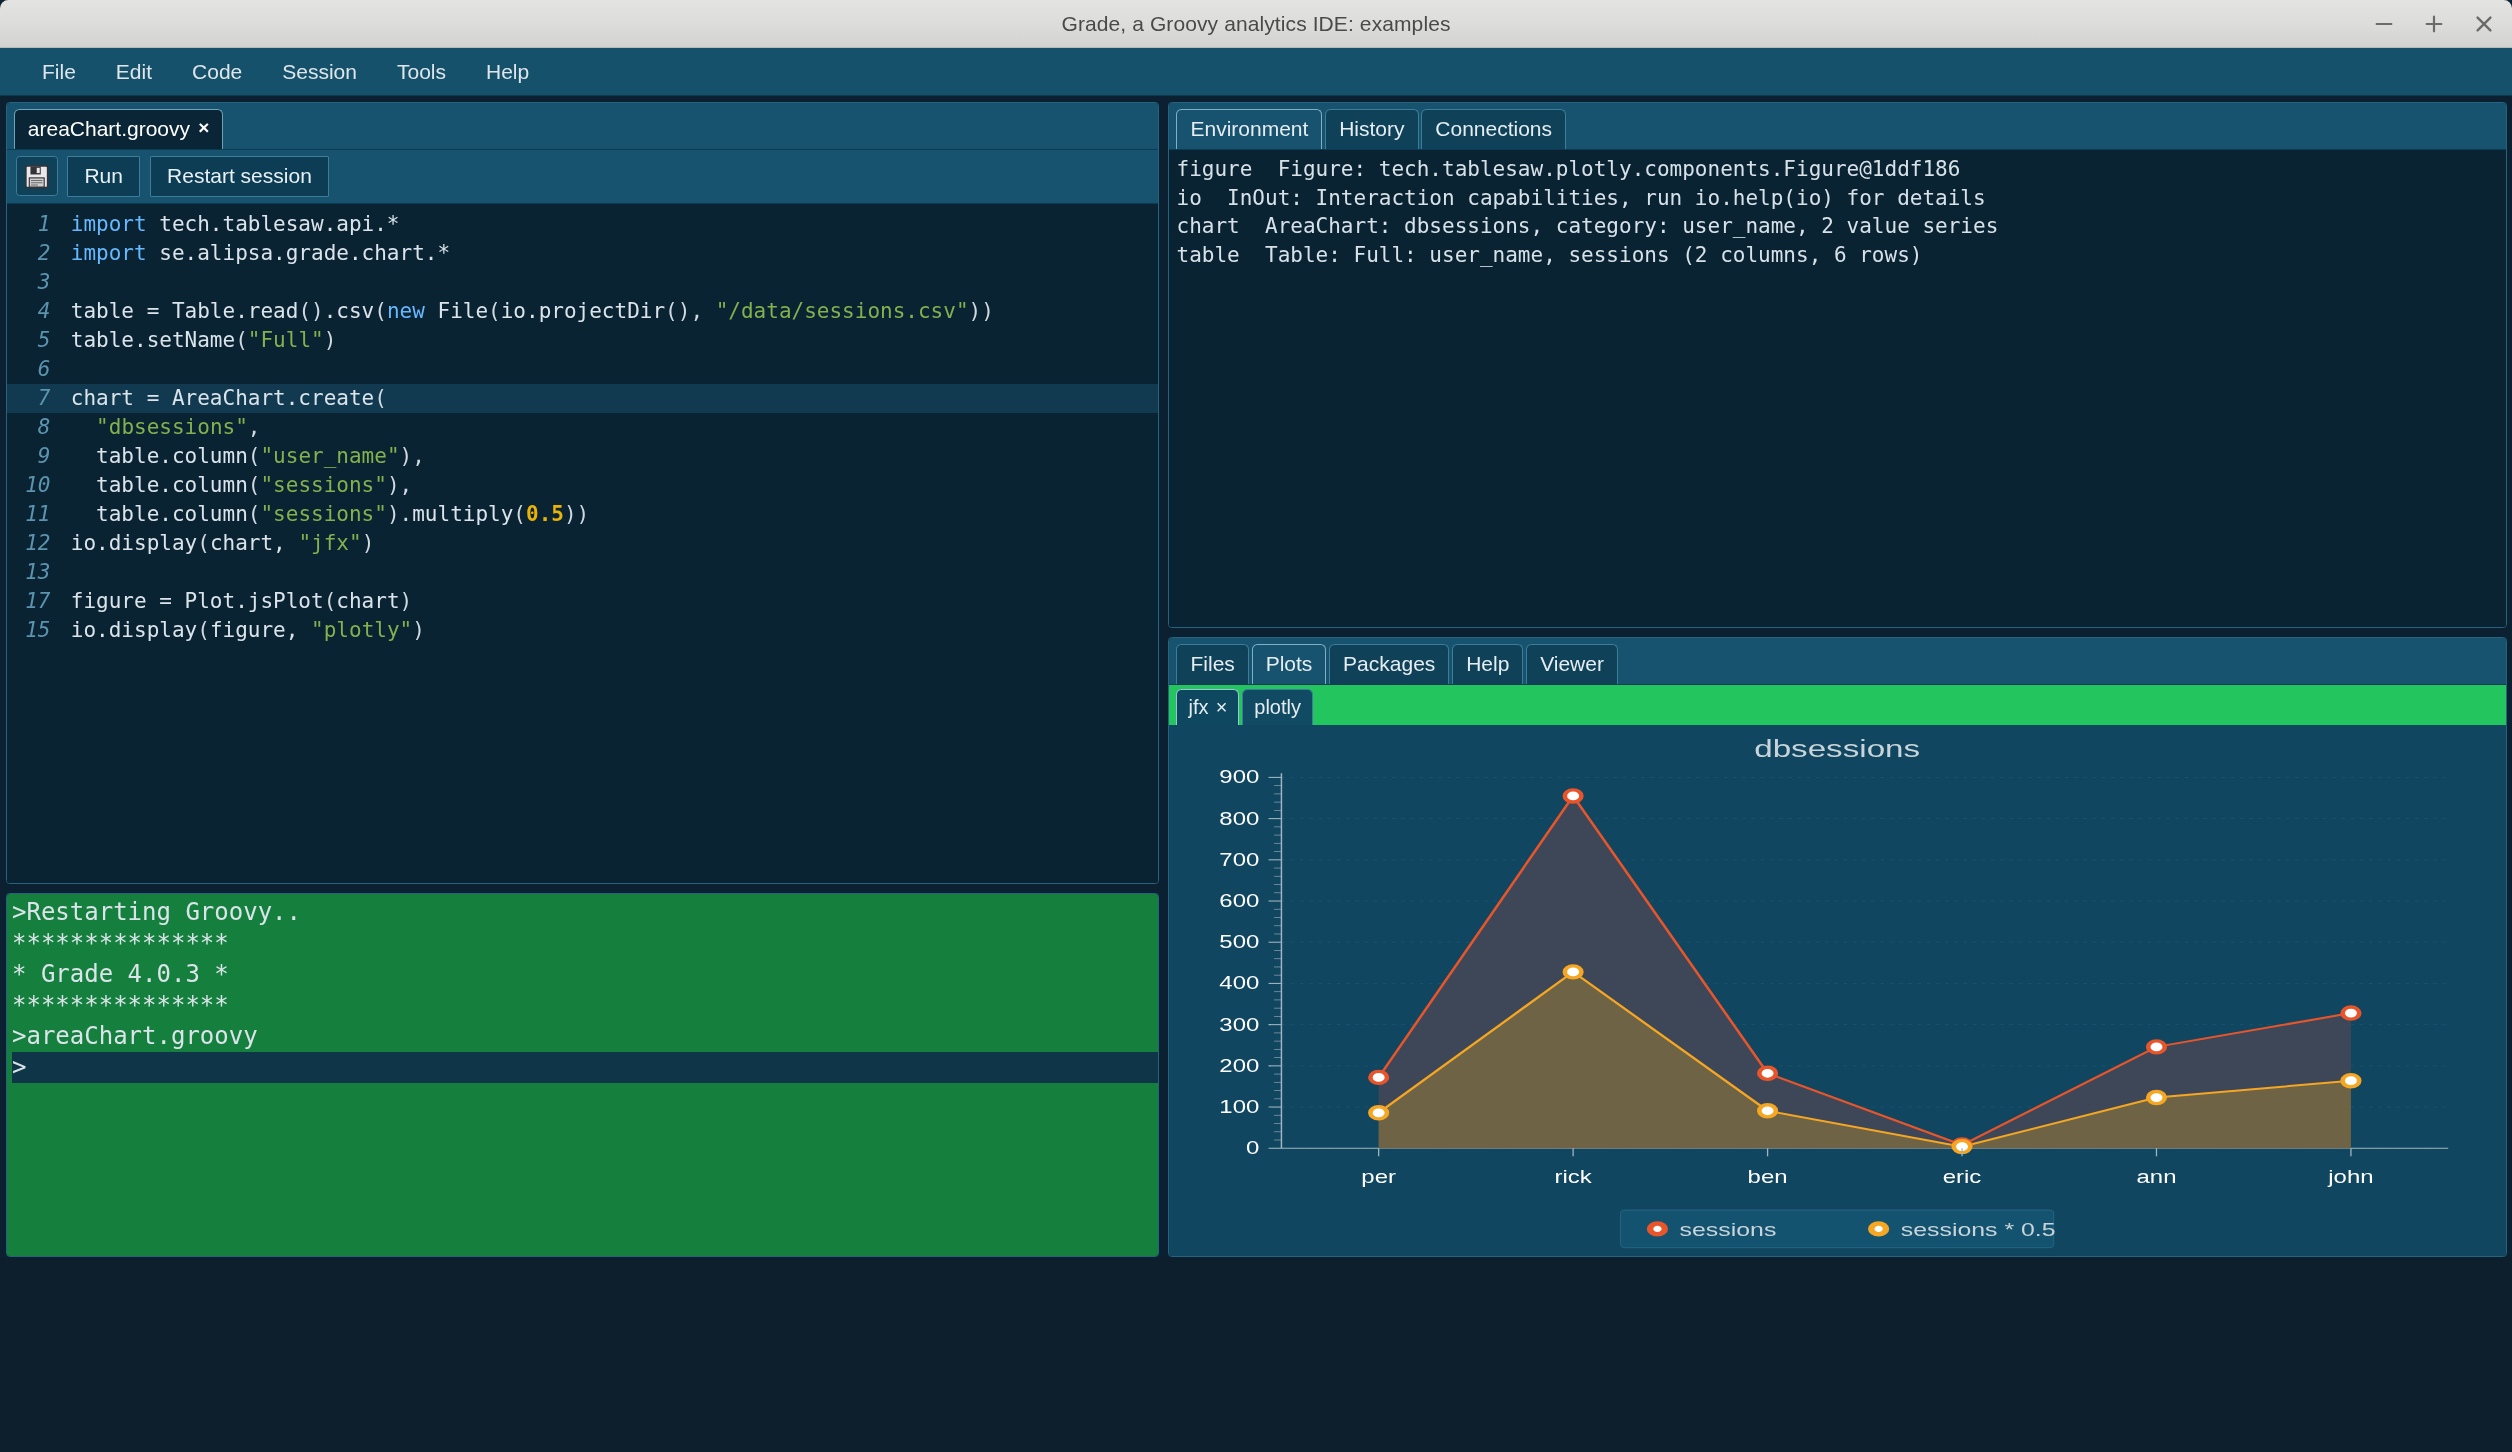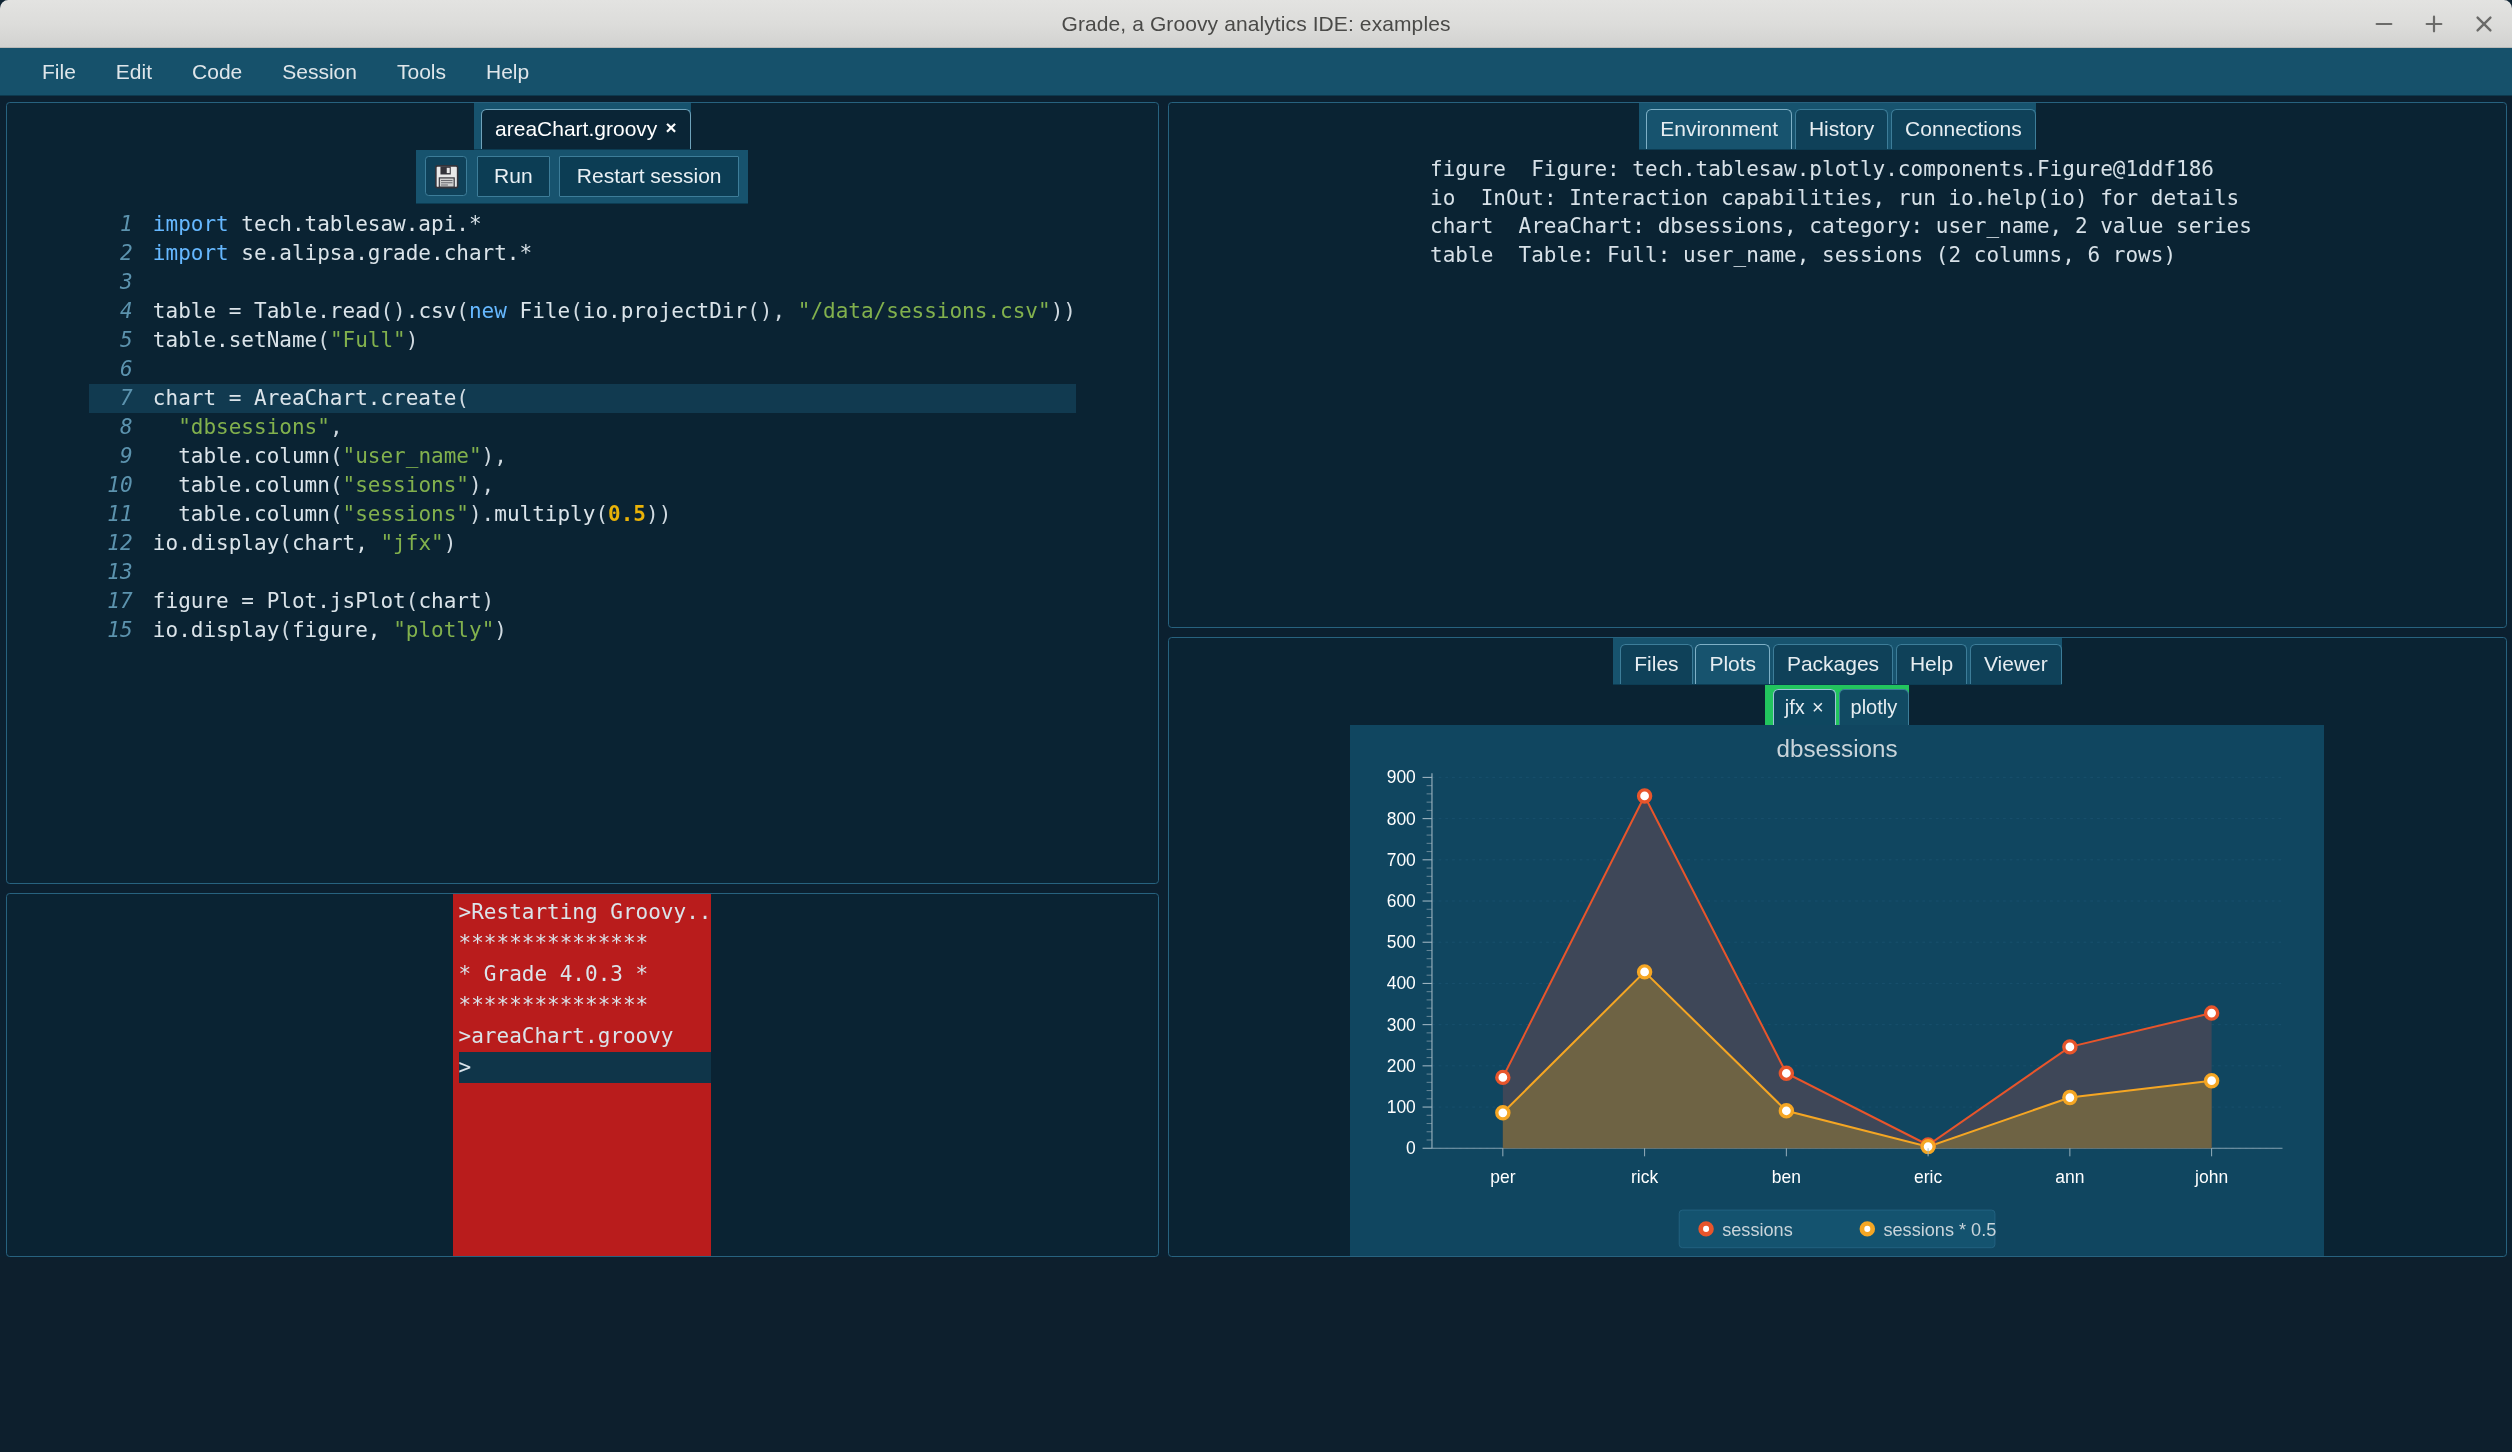--- a/index.html
+++ b/index.html
@@ -65,21 +65,20 @@
                padding: 5.5px 5.5px 0 0; }
 
   
   .pane {
     background: #0a2333;
     border: 0.9px solid #27627f;
     border-radius: 3.7px;
     display: flex; flex-direction: column;
     min-height: 0; min-width: 0;
     overflow: hidden;
-    align-items: center;
   }
   .pane-gap { height: 9.2px; flex: 0 0 9.2px; }
 
   
   .tabstrip {
     background: #17536e;
     display: flex; align-items: flex-end;
     padding: 6.4px 0 0 7.3px;
     flex: 0 0 auto;
     border-bottom: 0.9px solid #0c3c53;
@@ -155,23 +154,23 @@
   .code-text { flex: 1 1 auto; color: #dbe4ea; padding-left: 7.3px; }
   .kw   { color: #66b8ff; }
   .str  { color: #82b14d; }
   .num  { color: #eab308; font-weight: bold; }
   .pnc  { color: #cfd9e0; }
   .fn   { color: #dbe4ea; }
 
   
   .console-out {
     flex: 1 1 auto; overflow: hidden;
-    background: #b91c1c;
+    background: #15803d;
     font-family: "DejaVu Sans Mono", monospace;
-    font-size: 21px; line-height: 31px;
+    font-size: 24px; line-height: 31px;
     color: #dbe4ea;
     padding: 3.7px 0 0 5.5px;
     white-space: pre;
   }
   .console-out .prompt-line { background: #0f3549; }
 
   
   .envlist {
     flex: 1 1 auto; background: #0a2333;
     font-family: "DejaVu Sans Mono", monospace;

